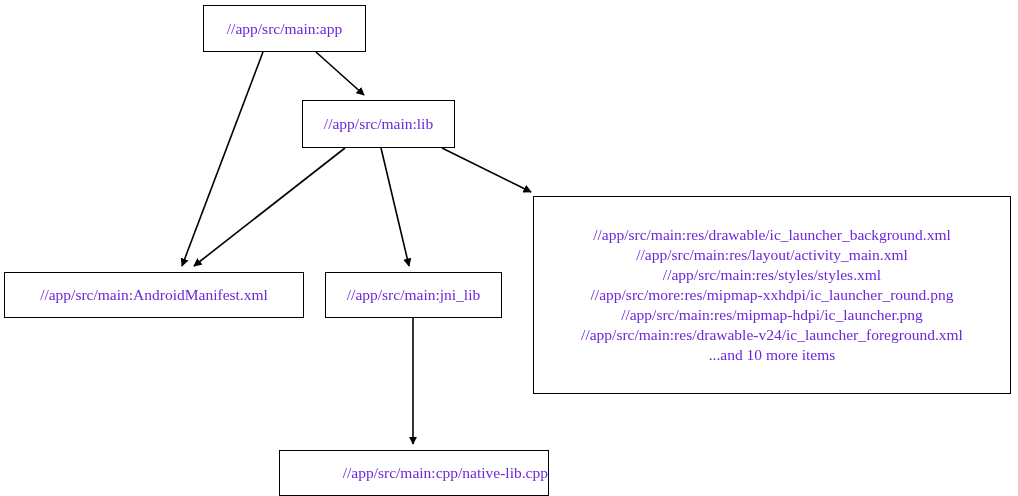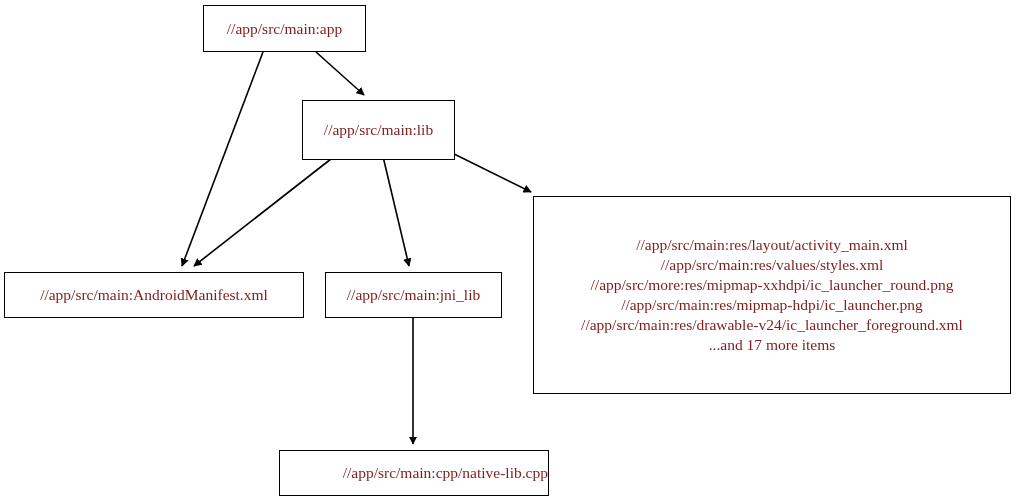--- a/index.html
+++ b/index.html
@@ -25,21 +25,21 @@
   }
   .graph-node {
     position: absolute;
     box-sizing: border-box;
     border: 1px solid #000000;
     background: #ffffff;
     display: flex;
     align-items: center;
     justify-content: center;
     text-align: center;
-    color: #7f1d1d;
+    color: #6d28d9;
     font-size: 15.5px;
     line-height: 1.0;
     white-space: nowrap;
   }
   .graph-node.multiline {
     white-space: normal;
     line-height: 1.30;
     padding: 4px 6px;
   }
   .node-label {
@@ -70,40 +70,41 @@
       <line x1="381" y1="148" x2="409" y2="266"></line>
       <line x1="442" y1="148" x2="531" y2="192"></line>
       <line x1="413" y1="318" x2="413" y2="444"></line>
     </g>
   </svg>
 
   <div class="graph-node" style="left:203px; top:5px; width:163px; height:47px;">
     <span class="node-label">//app/src/main:app</span>
   </div>
 
-  <div class="graph-node" style="left:302px; top:100px; width:153px; height:60px;">
+  <div class="graph-node" style="left:302px; top:100px; width:153px; height:48px;">
     <span class="node-label">//app/src/main:lib</span>
   </div>
 
   <div class="graph-node" style="left:4px; top:272px; width:300px; height:46px;">
     <span class="node-label">//app/src/main:AndroidManifest.xml</span>
   </div>
 
   <div class="graph-node" style="left:325px; top:272px; width:177px; height:46px;">
     <span class="node-label">//app/src/main:jni_lib</span>
   </div>
 
   <div class="graph-node multiline" style="left:533px; top:196px; width:478px; height:198px;">
     <span class="node-label">
+        <span class="node-line">//app/src/main:res/drawable/ic_launcher_background.xml</span>
         <span class="node-line">//app/src/main:res/layout/activity_main.xml</span>
-        <span class="node-line">//app/src/main:res/values/styles.xml</span>
+        <span class="node-line">//app/src/main:res/styles/styles.xml</span>
         <span class="node-line">//app/src/more:res/mipmap-xxhdpi/ic_launcher_round.png</span>
         <span class="node-line">//app/src/main:res/mipmap-hdpi/ic_launcher.png</span>
         <span class="node-line">//app/src/main:res/drawable-v24/ic_launcher_foreground.xml</span>
-        <span class="node-line">...and 17 more items</span>
+        <span class="node-line">...and 10 more items</span>
       </span>
   </div>
 
   <div class="graph-node" style="left:279px; top:450px; width:270px; height:46px;text-align:right;">
     <span class="node-label">//app/src/main:cpp/native-lib.cpp</span>
   </div>
 
 </div>
 
 </body></html>

